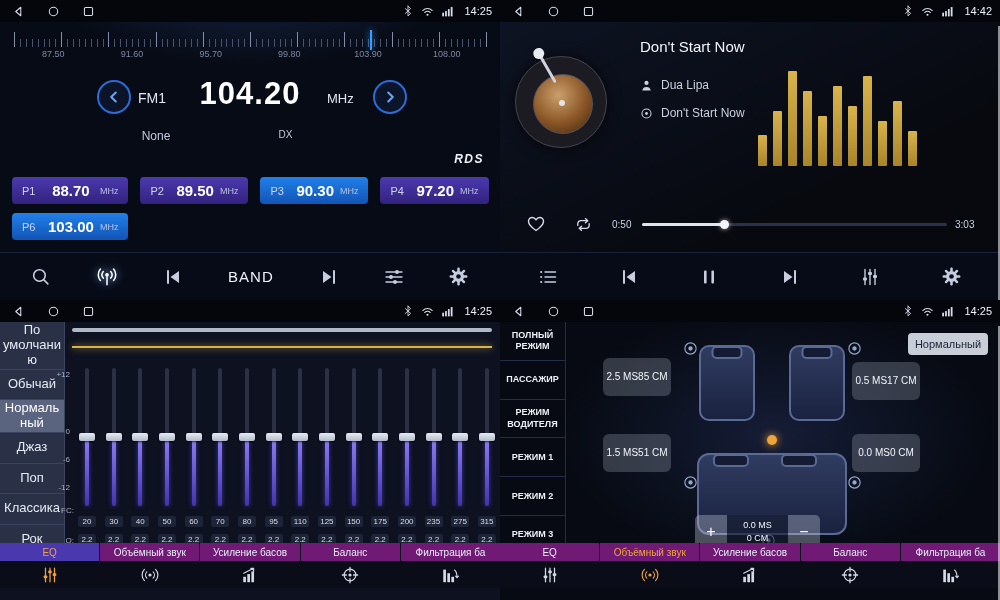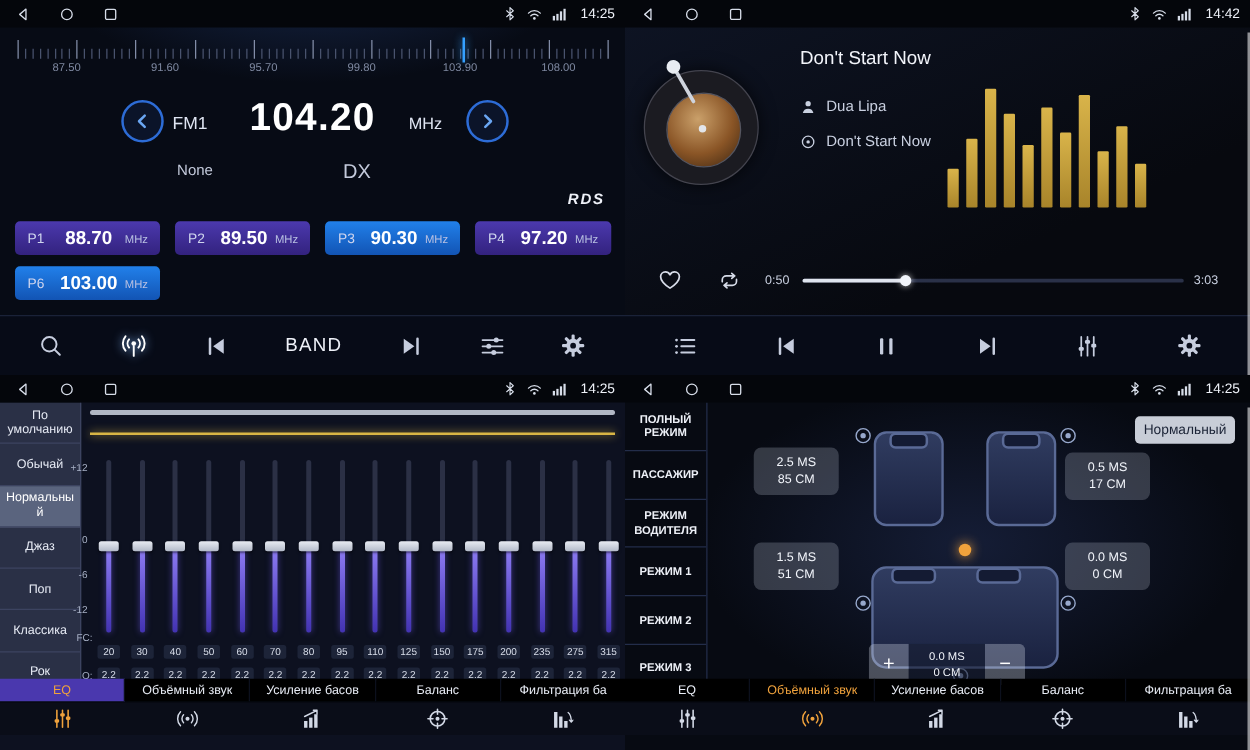--- a/index.html
+++ b/index.html
@@ -25,21 +25,21 @@
   .pointer{position:absolute;bottom:-3px;width:2px;height:20px;background:#35a0ff;box-shadow:0 0 7px #35a0ff}
   .scale-labels{position:absolute;left:14px;top:49px;width:472px;display:flex}
   .scale-labels span{flex:1;text-align:center;font-size:9px;color:#7e88a0}
   .circle-btn{position:absolute;width:34px;height:34px;border-radius:50%;border:2px solid #2d6cd6;background:rgba(22,44,90,.3);display:flex;align-items:center;justify-content:center;color:#6aa6f2}
   #btn-prev-freq{left:97px;top:80px}
   #btn-next-freq{left:373px;top:80px}
   .band-label{position:absolute;left:138px;top:90px;font-size:14px;color:#dfe5f2}
   .freq-big{position:absolute;left:183px;top:76px;width:134px;text-align:center;font-size:31px;font-weight:bold;color:#fff;letter-spacing:1px}
   .freq-unit{position:absolute;left:327px;top:91px;font-size:13px;color:#dfe5f2}
   .info-none{position:absolute;left:131px;top:129px;width:50px;text-align:center;font-size:12px;color:#c3cadb}
-  .info-dx{position:absolute;left:263px;top:129px;width:45px;text-align:center;font-size:16px;color:#c3cadb}
+  .info-dx{position:absolute;left:263px;top:129px;width:45px;text-align:center;font-size:10px;color:#c3cadb}
   .rds{position:absolute;right:16px;top:152px;font-style:italic;font-weight:bold;font-size:12px;letter-spacing:1.5px;color:#eef1f8}
   .presets{position:absolute;left:12px;top:177px;width:477px;display:grid;grid-template-columns:repeat(5,1fr);grid-auto-rows:27px;gap:9px 12px}
   .preset{border-radius:4px;background:linear-gradient(180deg,#4b39ae,#33227e);display:flex;align-items:center;padding:0 10px;gap:6px}
   .preset.active{background:linear-gradient(180deg,#2180ea,#1254b4)}
   .p-label{font-size:11px;color:#cfd5ee;width:20px}
   .p-freq{font-size:15px;font-weight:bold;color:#fff;flex:1;text-align:center}
   .p-unit{font-size:9px;color:#b9c1e2}
   .toolbar{position:absolute;left:0;bottom:0;width:100%;height:48px;background:rgba(8,12,24,.92);border-top:1px solid #1a2238;display:flex;align-items:center;justify-content:space-around;padding:0 8px}
   .tb-btn{display:flex;align-items:center;justify-content:center;color:#c6cdde}
   .tb-btn.bright{color:#fff;filter:drop-shadow(0 0 4px rgba(130,185,255,.9))}
@@ -60,62 +60,62 @@
   .heart{position:absolute;left:26px;top:214px;color:#d6dbe8}
   .repeat{position:absolute;left:74px;top:215px;color:#d6dbe8}
   .ptime{position:absolute;top:219px;font-size:10px;color:#c9d0e0}
   #elapsed{left:112px}
   #duration{left:455px}
   .ptrack{position:absolute;left:142px;top:223px;width:305px;height:3px;background:#2a3148;border-radius:2px}
   .pfill{height:3px;background:#dfe4ee;border-radius:2px}
   .pknob{position:absolute;top:-3px;width:9px;height:9px;border-radius:50%;background:#f2f5fb;box-shadow:0 0 5px rgba(255,255,255,.7)}
   
   .eq-side{position:absolute;left:0;top:22px;width:65px;bottom:45px;background:#2a3046;border-right:1px solid #3c4360;display:flex;flex-direction:column}
-  .eq-side .item{flex:1;display:flex;align-items:center;justify-content:center;text-align:center;font-size:10px;line-height:1.15;color:#e6eaf4;border-bottom:1px solid #3c4360;padding:1px 2px;overflow-wrap:anywhere}
+  .eq-side .item{flex:1;display:flex;align-items:center;justify-content:center;text-align:center;font-size:13px;line-height:1.15;color:#e6eaf4;border-bottom:1px solid #3c4360;padding:1px 2px;overflow-wrap:anywhere}
   .eq-side .item.active{background:#5a647e;color:#fff}
   .eq-scrollbar{position:absolute;left:72px;right:8px;top:28px;height:4px;background:#cfd5e2;border-radius:2px;opacity:.85}
   .eq-curve{position:absolute;left:72px;right:8px;top:40px;height:14px}
   .eq-curve::before{content:"";position:absolute;left:0;right:0;top:6px;height:2px;background:#d8b545;box-shadow:0 0 7px rgba(216,181,69,.9)}
   .dbl{position:absolute;left:46px;width:24px;text-align:right;font-size:8px;color:#a8b1c6}
   #db0{top:70px}#db1{top:127px}#db2{top:155px}#db3{top:183px}
   .bands{position:absolute;left:78px;right:4px;top:62px;height:150px;display:flex;justify-content:space-between}
   .band{position:relative;width:18px;height:150px}
   .band .track{position:absolute;left:50%;margin-left:-2px;top:6px;bottom:6px;width:4px;background:#2b3045;border-radius:2px}
   .band .fill{position:absolute;left:50%;margin-left:-2px;top:50%;bottom:6px;width:4px;background:linear-gradient(180deg,#8f7df5,#4232b2);border-radius:2px;box-shadow:0 0 5px rgba(110,90,240,.55)}
   .band .handle{position:absolute;left:50%;margin-left:-8px;top:50%;margin-top:-4px;width:16px;height:8px;border-radius:2px;background:linear-gradient(180deg,#e8ebf2,#b3bac9);box-shadow:0 1px 2px rgba(0,0,0,.7)}
   .rowlabel{position:absolute;left:50px;width:24px;text-align:right;font-size:8px;color:#a8b1c6}
   #fc-label{top:206px}#q-label{top:236px}
   .fcrow,.qrow{position:absolute;left:78px;right:4px;display:flex;justify-content:space-between}
   .fcrow{top:216px}.qrow{top:234px}
   .fcrow span,.qrow span{width:18px;text-align:center;font-size:8px;color:#d8dde9;background:#1d2438;border-radius:2px;padding:1px 0}
   
   .soundtabs{position:absolute;left:0;bottom:0;width:100%;height:57px}
   .tabrow{display:flex;height:18px}
-  .tabrow .tab{flex:1;display:flex;align-items:center;justify-content:center;font-size:10px;color:#e8ecf5;background:#000000;border-right:1px solid #0c101d;white-space:nowrap;overflow:hidden}
+  .tabrow .tab{flex:1;display:flex;align-items:center;justify-content:center;font-size:10px;color:#e8ecf5;background:#701a75;border-right:1px solid #0c101d;white-space:nowrap;overflow:hidden}
   .tabrow .tab:last-child{border-right:none}
   .tabrow .tab.active-purple{background:#4a38ae;color:#f0a23c}
   .tabrow .tab.active-orange{color:#f0a23c}
   .iconrow{display:flex;height:27px;background:#0a0d18;border-top:1px solid #05070d}
   .iconrow .ti{flex:1;display:flex;align-items:center;justify-content:center;color:#d3d9e6}
   .iconrow .ti.active{color:#f0a23c}
   
   .dl-side{position:absolute;left:0;top:22px;width:66px;bottom:45px;border-right:1px solid #232d4a;display:flex;flex-direction:column}
   .dl-side .item{flex:1;display:flex;align-items:center;justify-content:center;text-align:center;font-size:9px;font-weight:bold;line-height:1.25;color:#edf0f7;border-bottom:1px solid #232d4a;padding:1px 3px}
   .profile-btn{position:absolute;right:12px;top:33px;width:80px;height:22px;background:#c8cdd7;color:#1b2336;font-size:11px;border-radius:4px;display:flex;align-items:center;justify-content:center}
   .carbox{position:absolute;left:185px;top:35px;width:175px;height:212px}
   .seat{position:absolute;border:2px solid #5a6a96;border-radius:10px;background:linear-gradient(180deg,#303c60,#1a2240)}
   .seat::before{content:"";position:absolute;left:50%;transform:translateX(-50%);top:-1px;width:52%;height:9px;border:2px solid #5a6a96;border-radius:5px;background:#141b33}
   #seat-fl{left:14px;top:10px;width:56px;height:76px}
   #seat-fr{left:104px;top:10px;width:56px;height:76px}
   #seat-rear{left:12px;top:118px;width:150px;height:82px;border-radius:12px}
   #seat-rear::before{left:22%;width:22%}
   #seat-rear::after{content:"";position:absolute;left:56%;top:-1px;width:22%;height:9px;border:2px solid #5a6a96;border-radius:5px;background:#141b33}
   .spk{position:absolute;width:15px;height:15px;color:#97a8cc}
   .center-dot{position:absolute;left:82px;top:100px;width:10px;height:10px;border-radius:50%;background:#f0a23c;box-shadow:0 0 9px #f0a23c}
-  .delaybox{position:absolute;width:68px;height:38px;background:rgba(180,190,205,.26);border-radius:6px;display:flex;flex-direction:column;align-items:center;justify-content:center;font-size:10px;line-height:1.35;color:#f2f5fb}
+  .delaybox{position:absolute;width:68px;height:38px;background:rgba(180,190,205,.26);border-radius:6px;display:flex;flex-direction:row;align-items:center;justify-content:center;font-size:10px;line-height:1.35;color:#f2f5fb}
   #db-fl{left:103px;top:58px}
   #db-fr{left:352px;top:62px}
   #db-rl{left:103px;top:134px}
   #db-rr{left:352px;top:134px}
   .stepper{position:absolute;left:195px;top:215px;width:125px;height:33px;display:flex;border-radius:5px;overflow:hidden}
   .stepper .pm{width:32px;background:rgba(200,207,220,.35);display:flex;align-items:center;justify-content:center;font-size:16px;color:#fff}
   .stepper .val{flex:1;background:rgba(24,30,50,.6);display:flex;flex-direction:column;align-items:center;justify-content:center;font-size:9px;line-height:1.35;color:#f2f5fb}
 </style>
 </head>
 <body>

